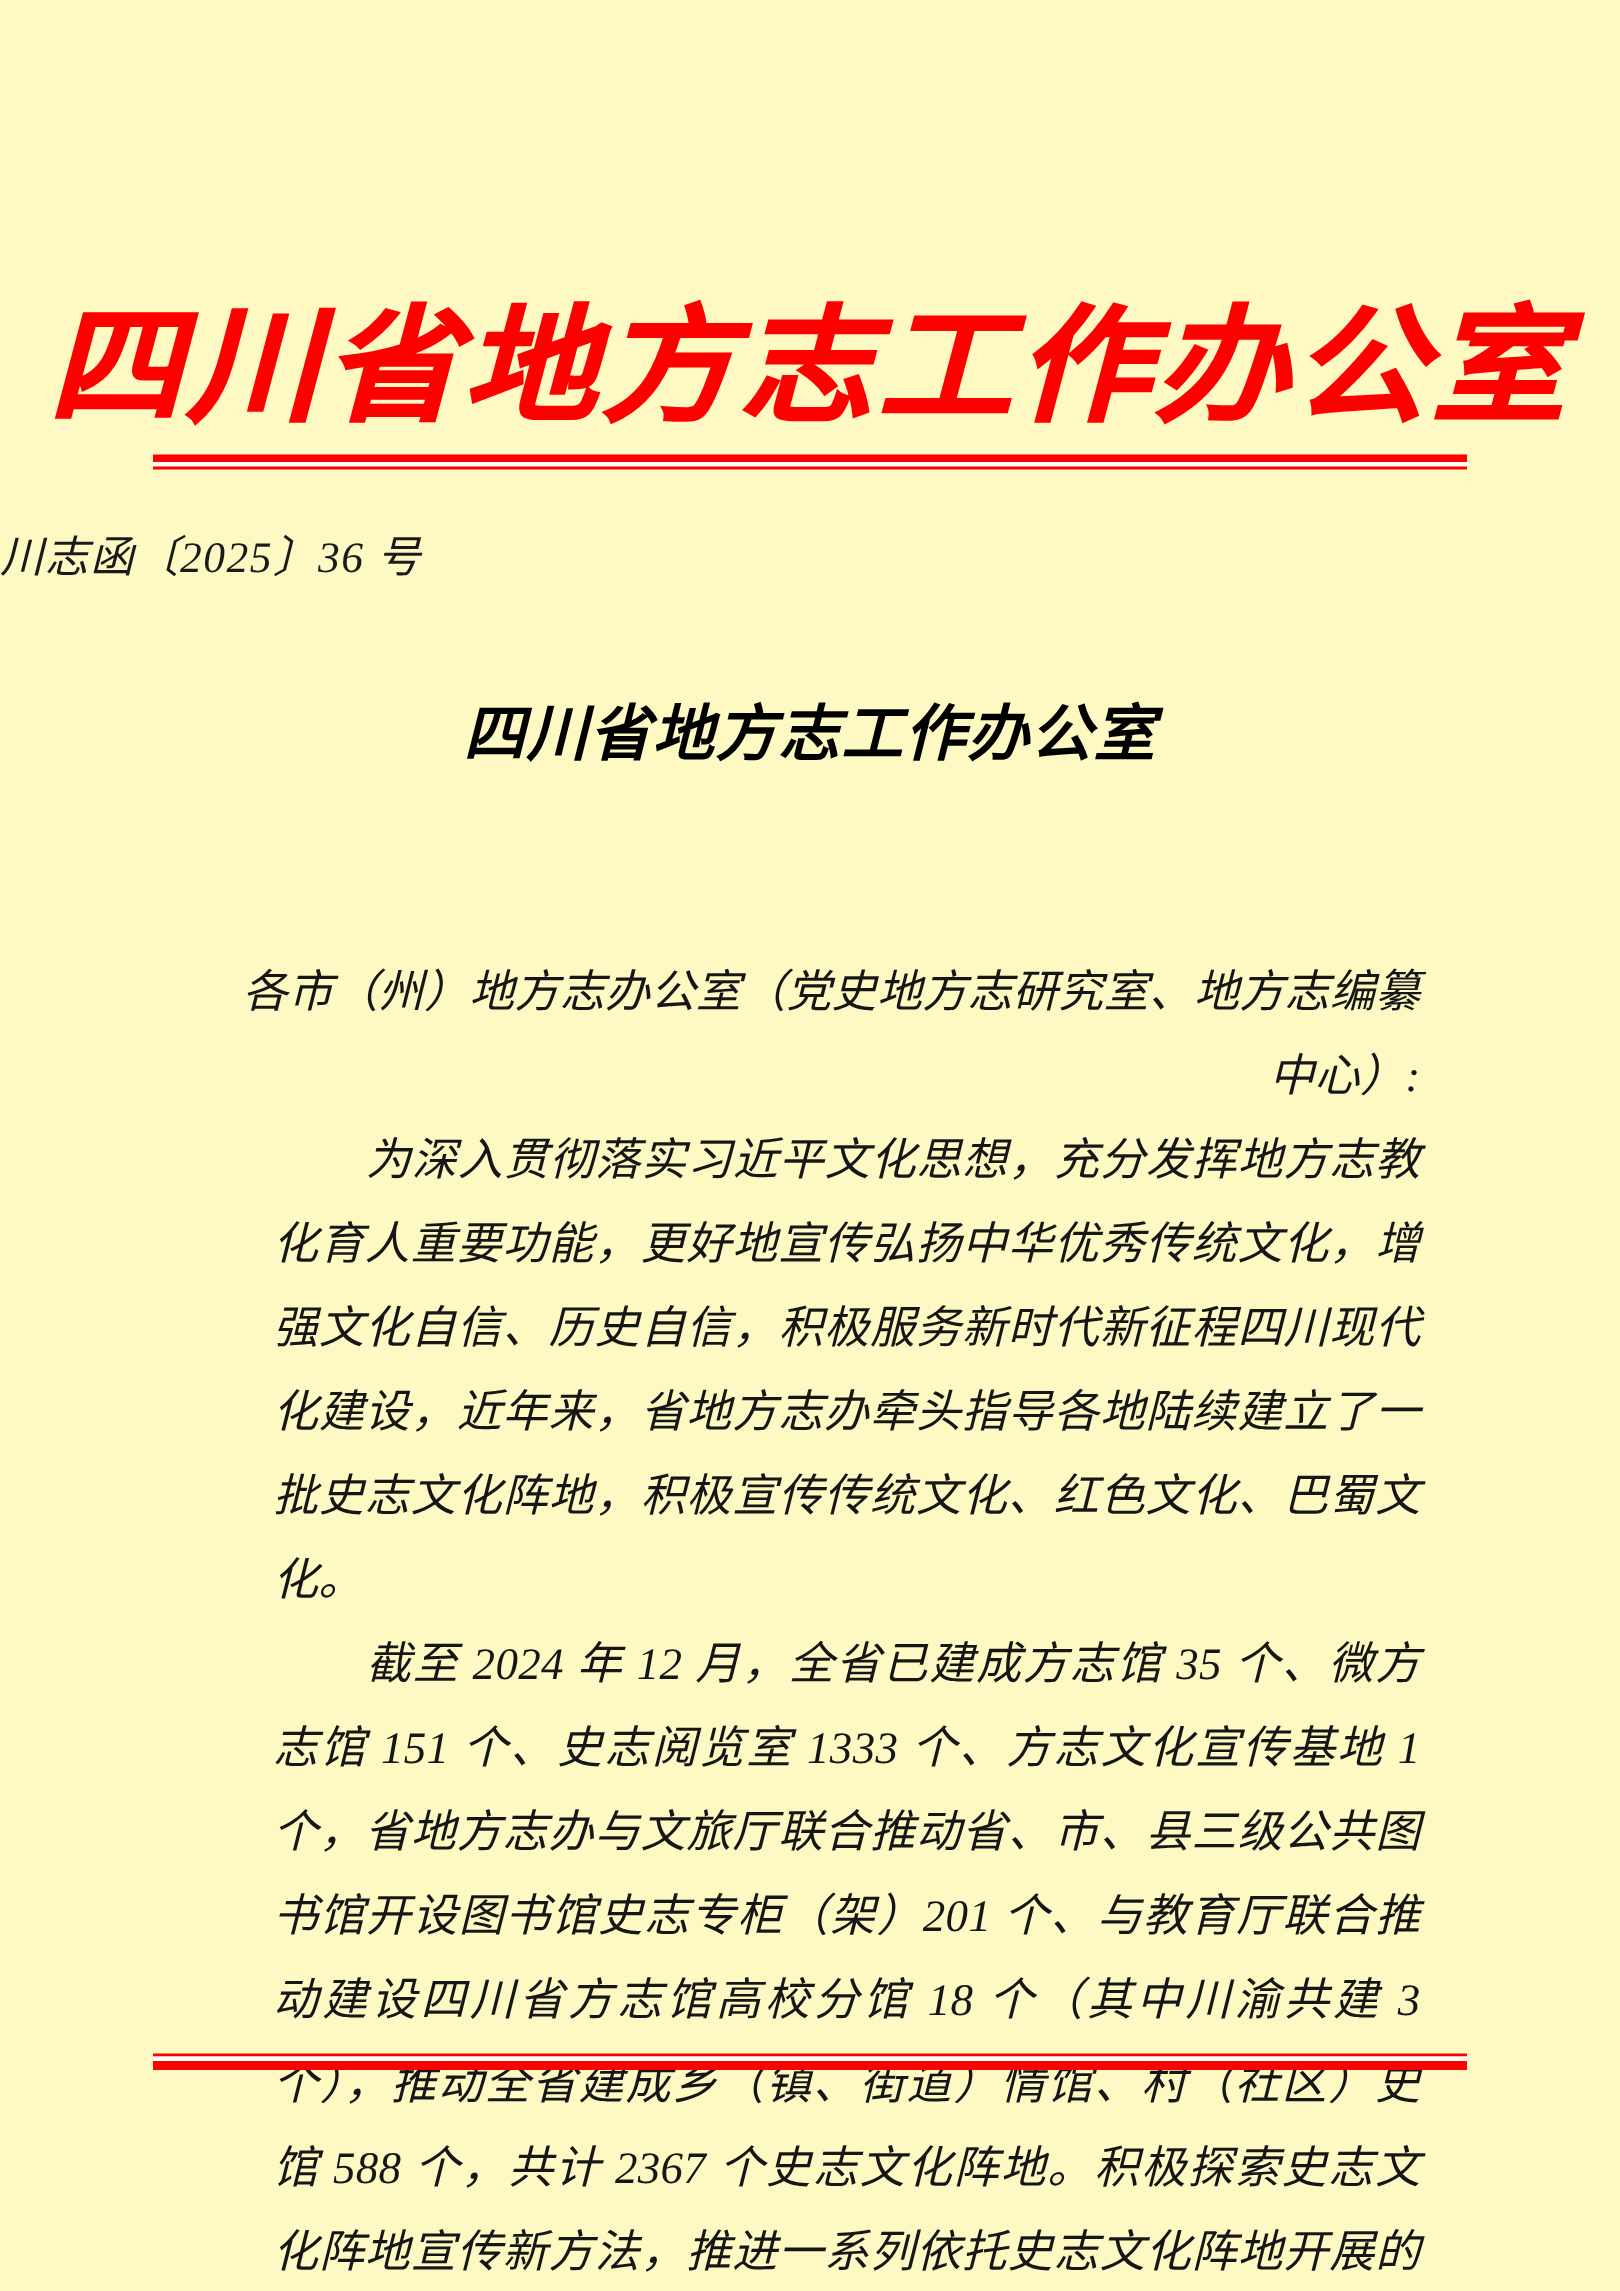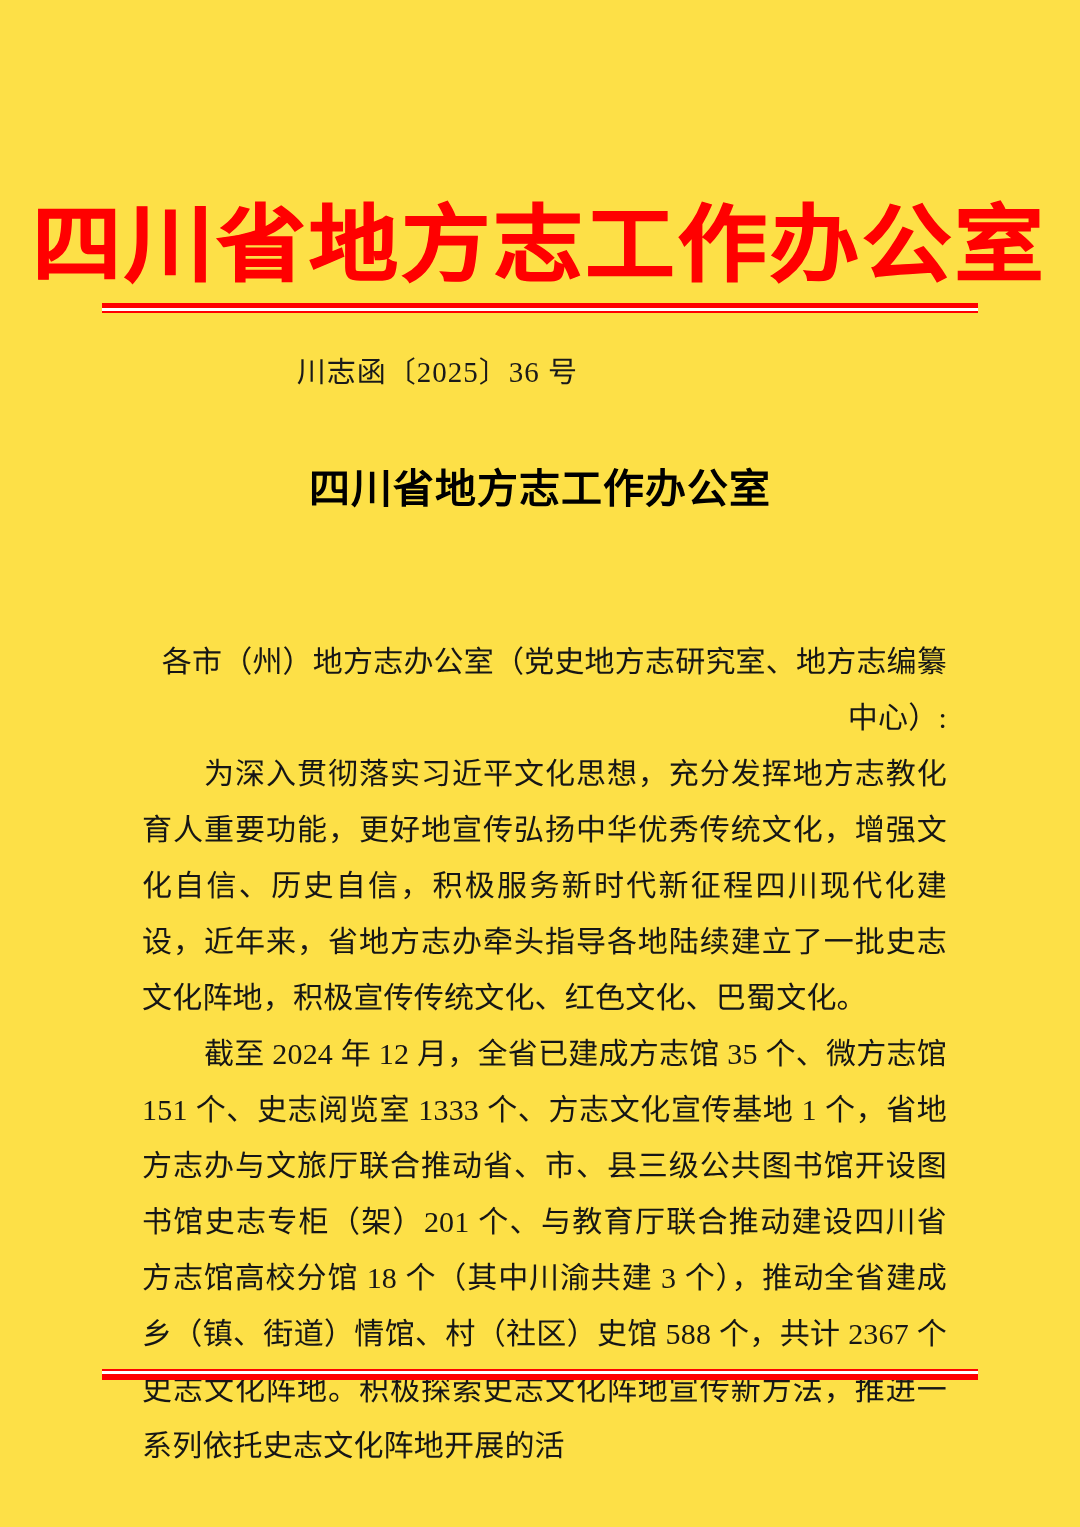--- a/index.html
+++ b/index.html
@@ -10,23 +10,24 @@
   }
   body {
     font-family: "Liberation Serif", "DejaVu Serif", serif;
     color: #000000;
   }
   .page {
     position: relative;
     width: 1080px;
     height: 1527px;
     margin: 0 auto;
-    background: #fde047;
+    background: #fef9c3;
     overflow: hidden;
     box-sizing: border-box;
+    font-style: italic;
   }
 
   
   .letterhead {
     position: absolute;
     left: 0;
     top: 196px;
     width: 1080px;
     text-align: center;
   }
@@ -63,21 +64,21 @@
     height: 2px;
     background: #ff0000;
   }
 
   
   .doc-number {
     position: absolute;
     left: 0;
     top: 352px;
     width: 883px;
-    text-align: center;
+    text-align: left;
     padding-right: 8px;
     box-sizing: border-box;
   }
   .doc-number-text {
     font-family: "Liberation Serif", "DejaVu Serif", serif;
     font-size: 29px;
     line-height: 40px;
     letter-spacing: 1px;
     color: #1a1a1a;
     white-space: nowrap;
@@ -117,20 +118,21 @@
     text-align: justify;
     text-justify: inter-character;
     letter-spacing: 0.2px;
     margin: 0;
   }
   .salutation {
     text-align: right;
   }
   .body-para {
     text-indent: 62px;
+    margin-left: 40px;
   }
 
   
   .rule-bottom {
     position: absolute;
     left: 102px;
     top: 1369px;
     width: 876px;
   }
   .rule-bottom .bar-thin {

